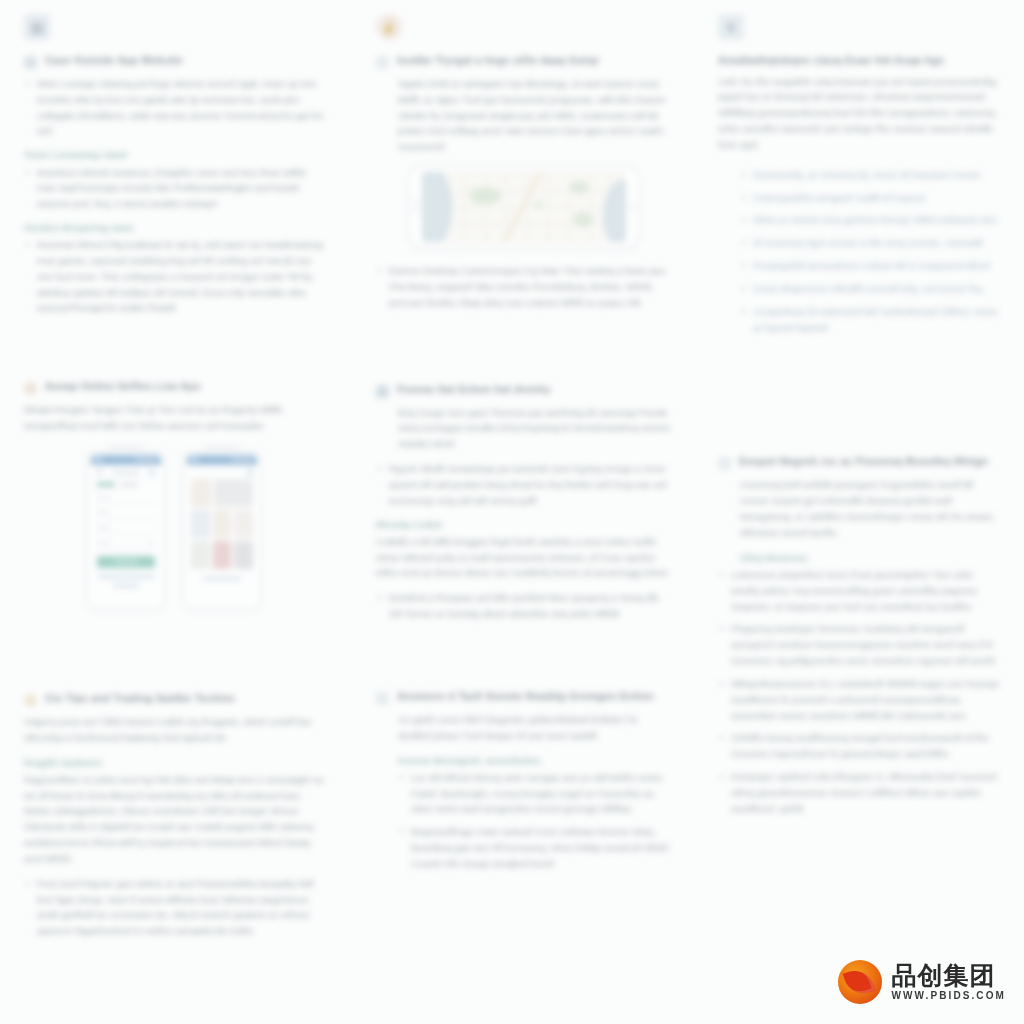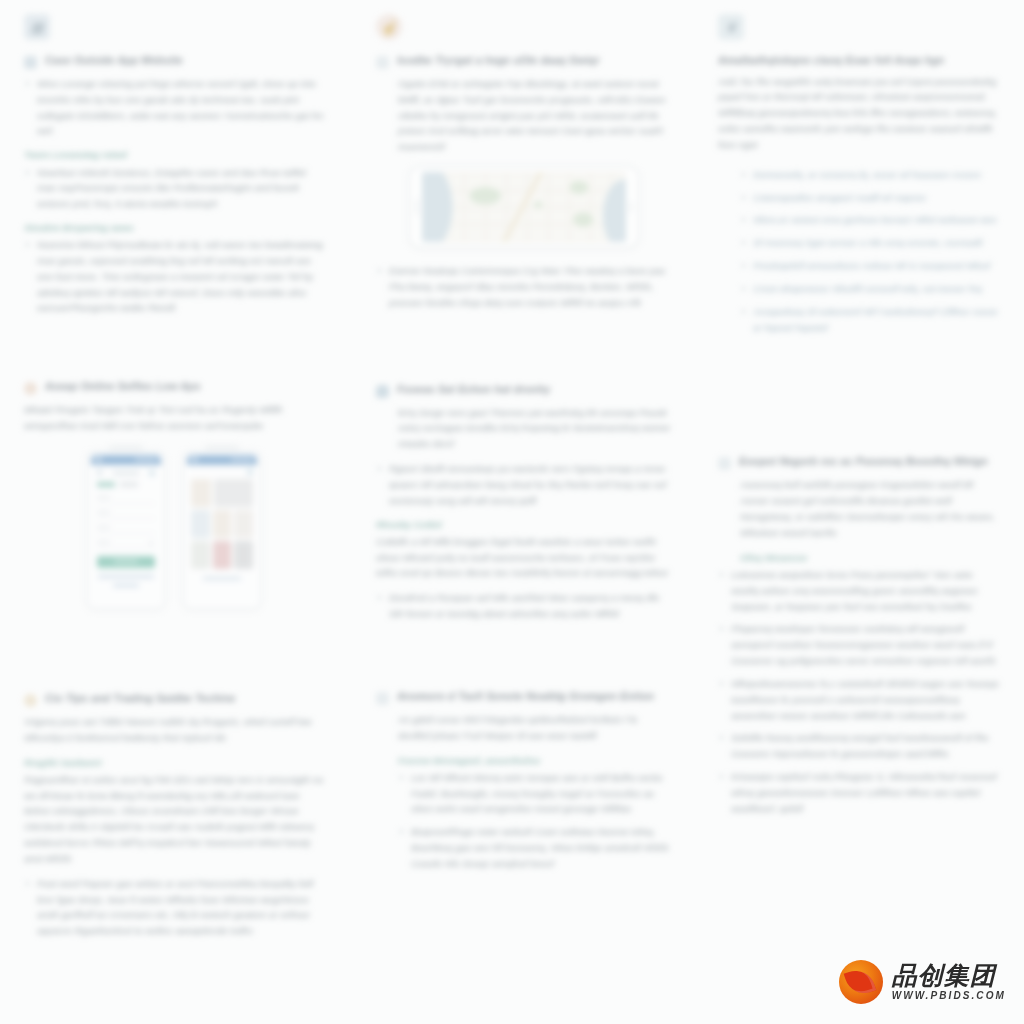--- a/index.html
+++ b/index.html
@@ -8,21 +8,20 @@
     width: 1024px; height: 1024px;
     overflow: hidden;
     background: #fbfcfc;
     font-family: "Liberation Sans", sans-serif;
   }
   #page {
     position: relative;
     width: 1024px; height: 1024px;
     background: #fbfcfc;
     overflow: hidden;
-    font-style: italic;
   }
 
   
   #content-blur {
     position: absolute;
     inset: 0;
     filter: blur(3.1px) saturate(0.55) opacity(0.62);
     -webkit-filter: blur(3.1px) saturate(0.55) opacity(0.62);
   }
 

